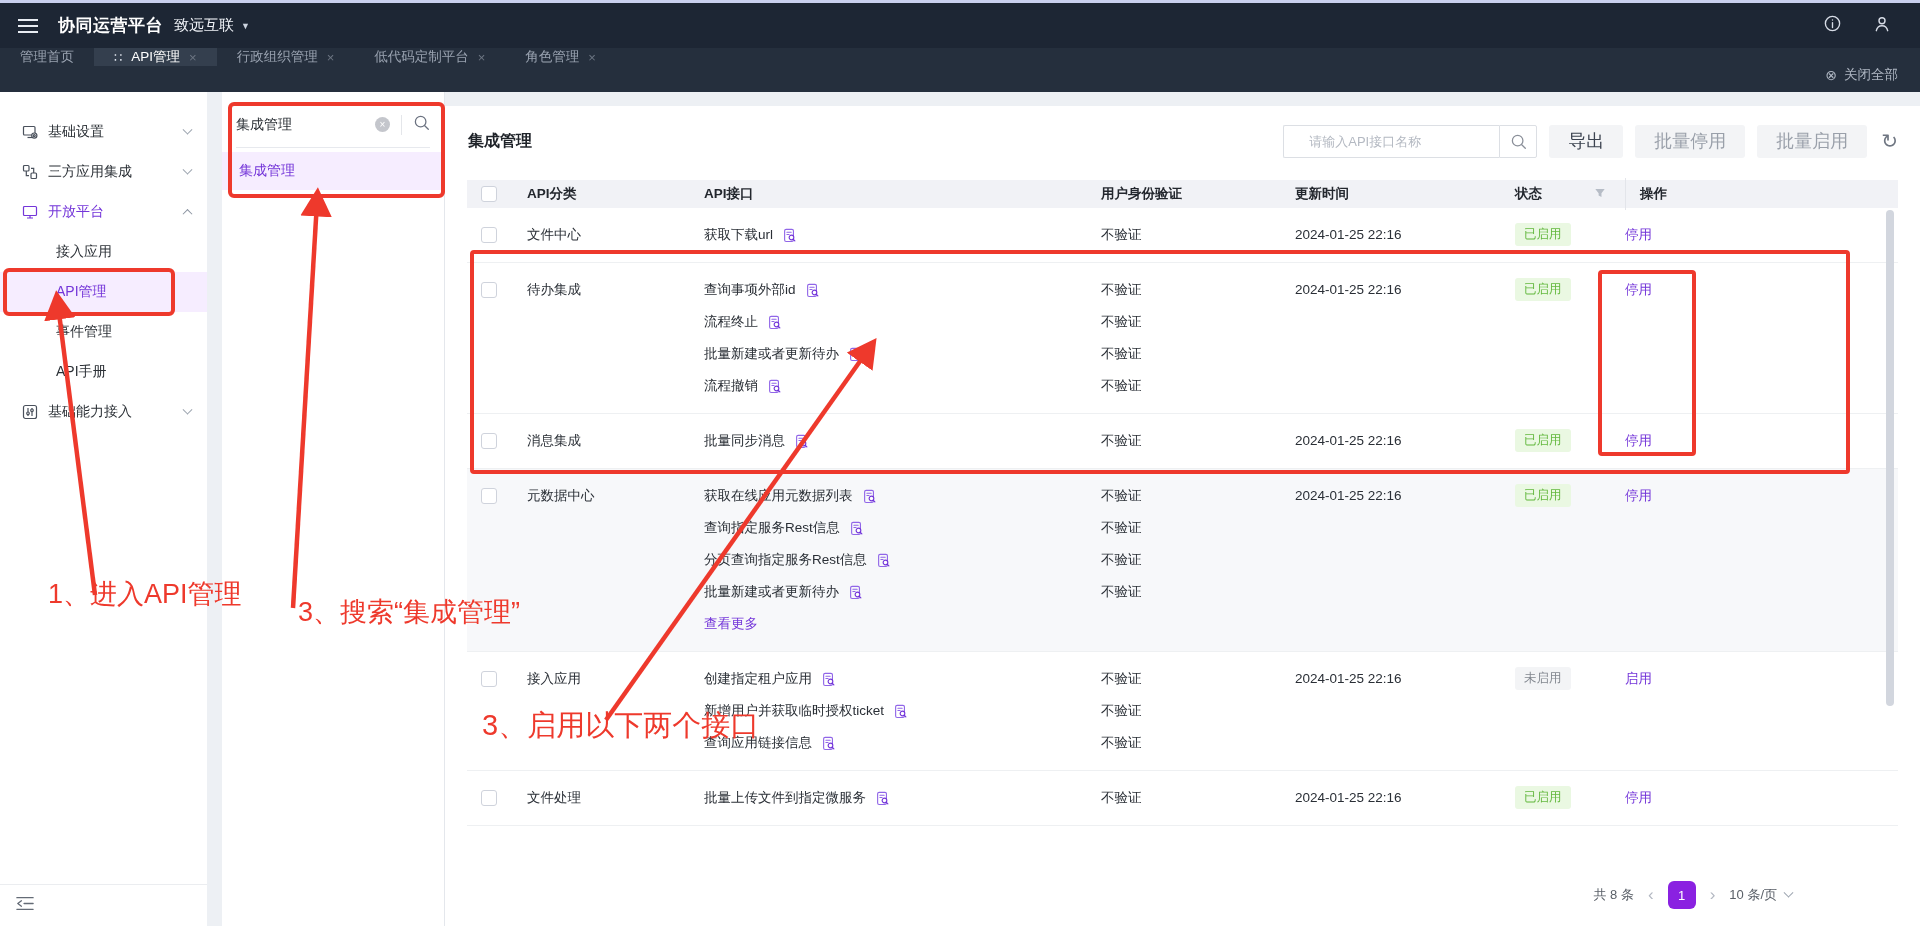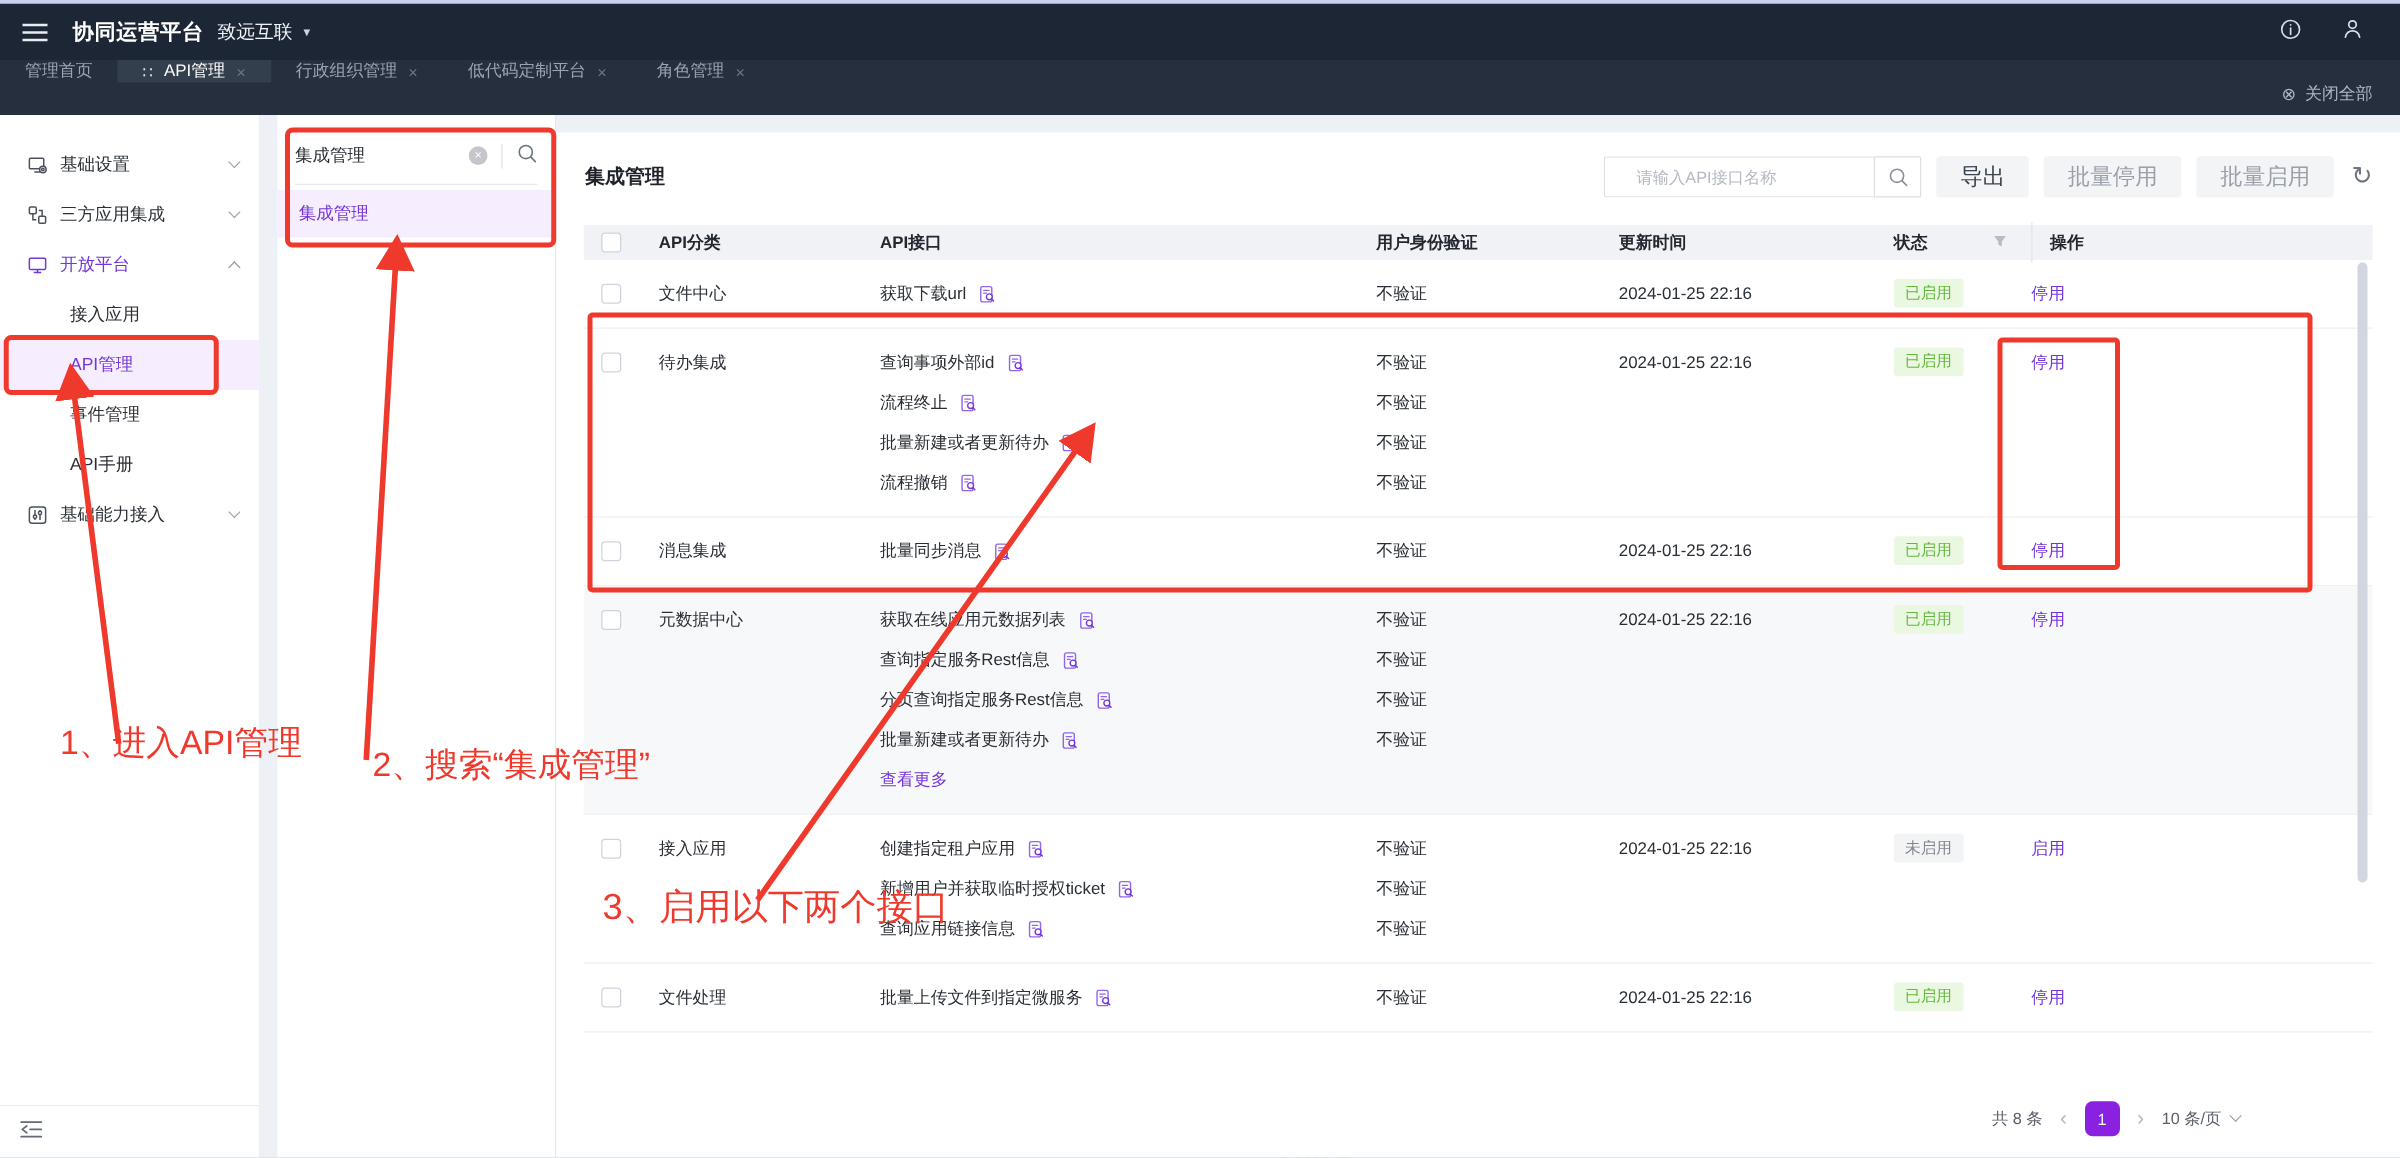--- a/index.html
+++ b/index.html
@@ -567,21 +567,21 @@
       </div>
     </main>
   </div>
 
   <div class="rbox" style="left:3px; top:268px; width:172px; height:48px;"></div>
   <div class="rbox" style="left:228px; top:102px; width:217px; height:96px;"></div>
   <div class="rbox" style="left:470px; top:250px; width:1380px; height:224px; border-radius:4px;"></div>
   <div class="rbox" style="left:1598px; top:270px; width:98px; height:186px; border-radius:4px;"></div>
 
   <div class="rtext" style="left:48px; top:576px; font-size:27px;">1、进入API管理</div>
-  <div class="rtext" style="left:298px; top:594px; font-size:27px;">2、搜索“集成管理”</div>
+  <div class="rtext" style="left:298px; top:594px; font-size:27px;">3、搜索“集成管理”</div>
   <div class="rtext" style="left:482px; top:706px; font-size:29px;">3、启用以下两个接口</div>
 
   <svg class="arrows" width="1920" height="926" viewBox="0 0 1920 926">
     <defs>
       <marker id="ah" markerWidth="7" markerHeight="7" refX="3.2" refY="3.5" orient="auto">
         <path d="M0,0 L6.5,3.5 L0,7 z" fill="#ee392c"></path>
       </marker>
     </defs>
     <line x1="95" y1="595" x2="58" y2="305" stroke="#ee392c" stroke-width="4.5" marker-end="url(#ah)"></line>
     <line x1="293" y1="608" x2="317" y2="202" stroke="#ee392c" stroke-width="4.5" marker-end="url(#ah)"></line>

